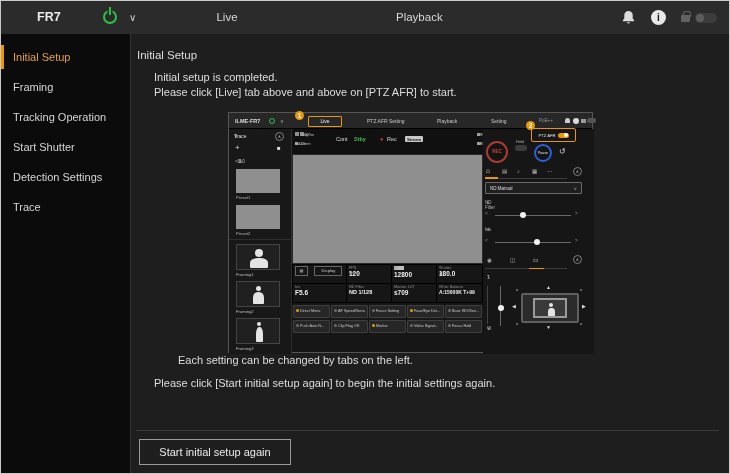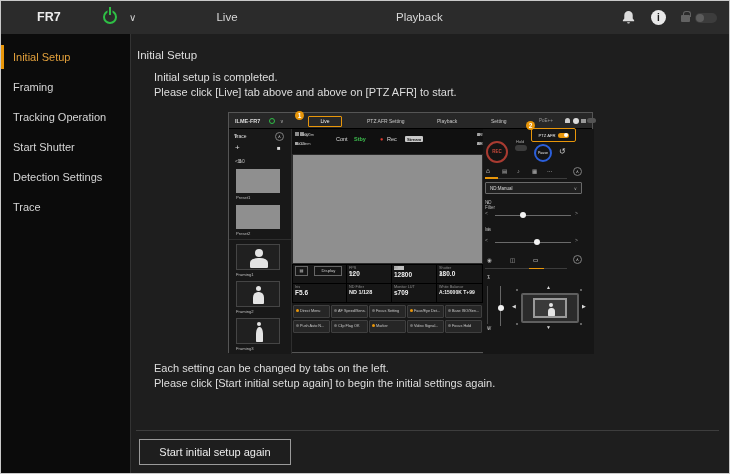--- a/index.html
+++ b/index.html
@@ -349,19 +349,19 @@
       <span class="arrow" style="left:63px;top:195px;">▼</span>
       <span class="arrow" style="left:29px;top:174px;">◀</span>
       <span class="arrow" style="left:99px;top:174px;">▶</span>
       <span class="cdot" style="left:33px;top:160px;"></span>
       <span class="cdot" style="left:97px;top:160px;"></span>
       <span class="cdot" style="left:33px;top:194px;"></span>
       <span class="cdot" style="left:97px;top:194px;"></span>
     </div>
   </div>
 
-  <div class="msg" style="top:361px;">Each setting can be changed by tabs on the left.</div>
+  <div class="msg" style="top:353px;margin-left:24px;">Each setting can be changed by tabs on the left.</div>
   <div class="msg" style="top:376px;">Please click [Start initial setup again] to begin the initial settings again.</div>
 
   <div class="divider"></div>
   <button class="restart-btn">Start initial setup again</button>
 
 </div>
 
 </body></html>

